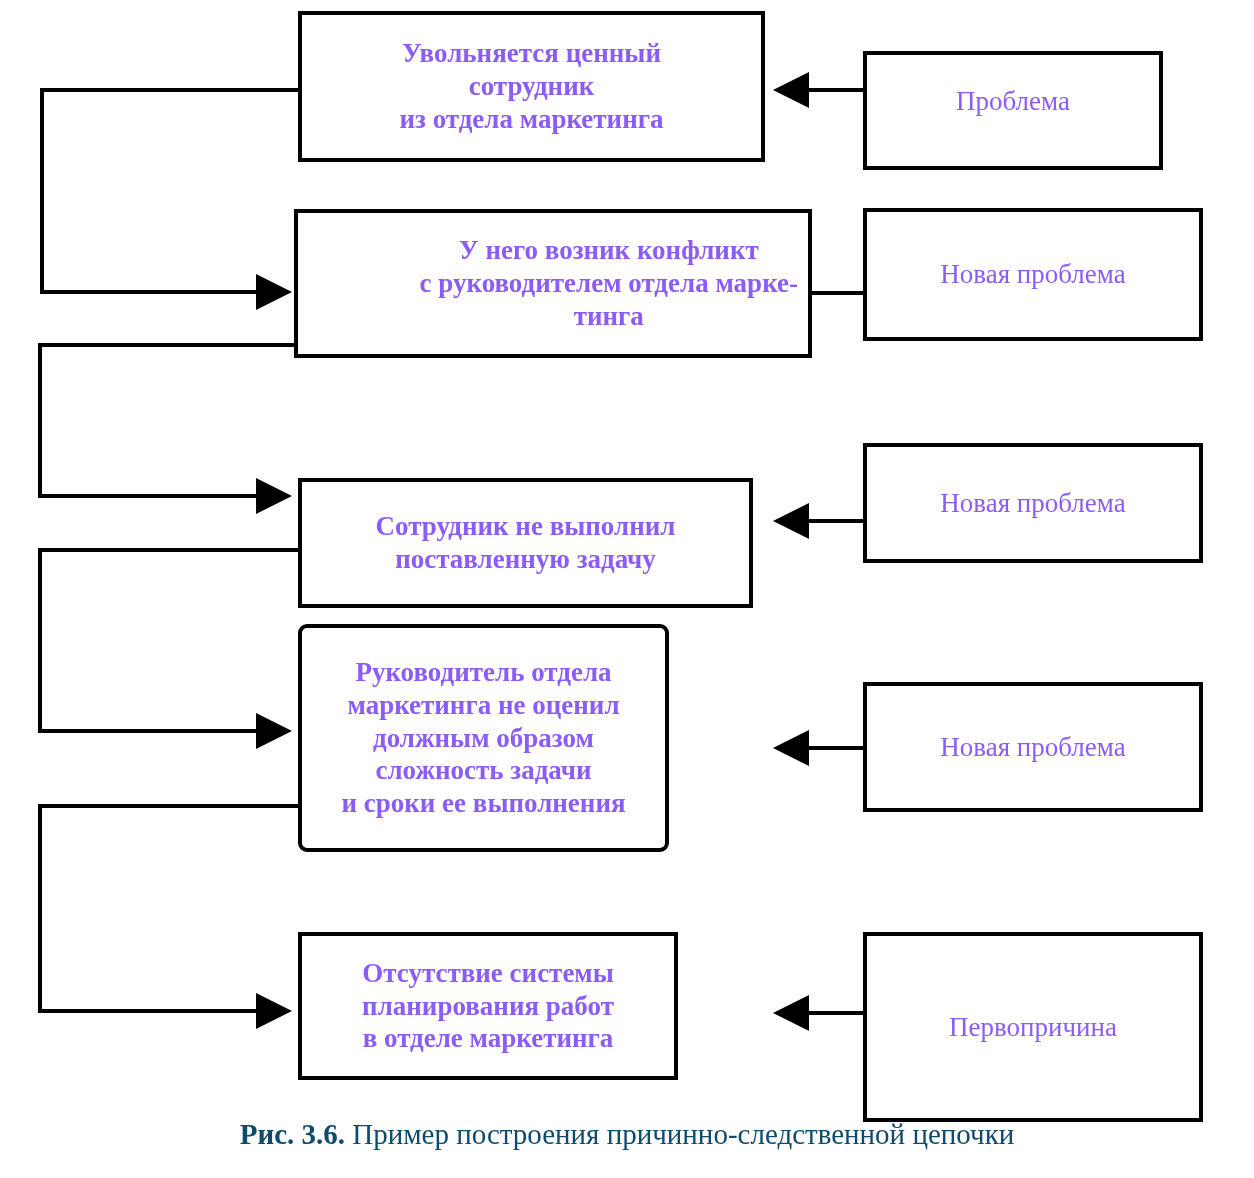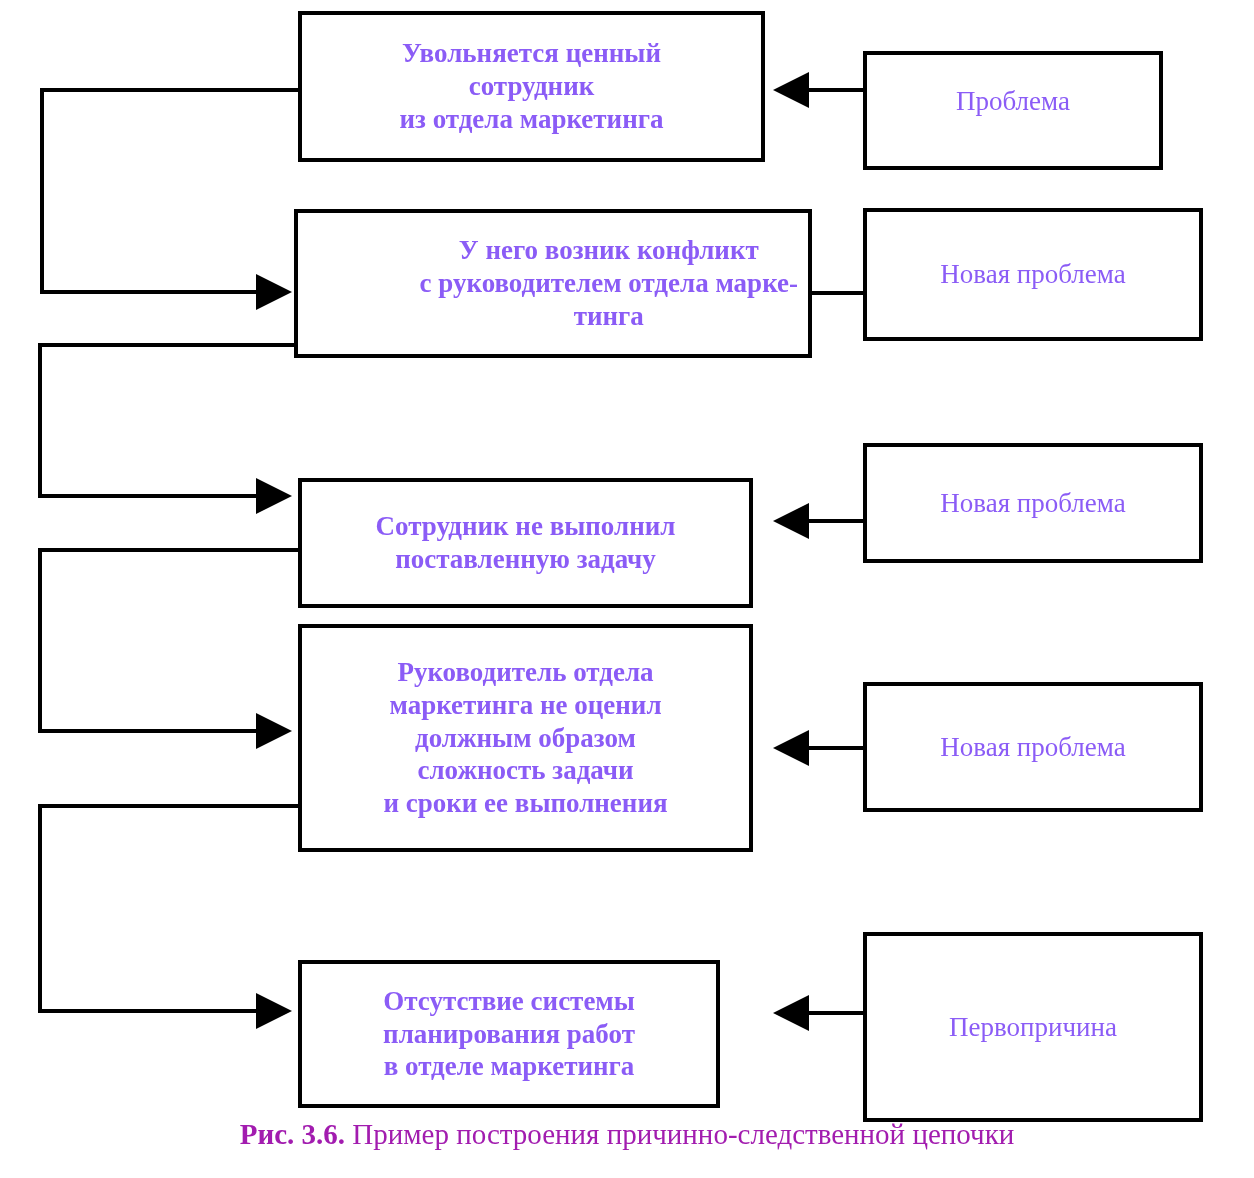--- a/index.html
+++ b/index.html
@@ -54,21 +54,21 @@
     pointer-events: none;
   }
   #caption {
     position: absolute;
     left: 0;
     top: 1118px;
     width: 1254px;
     text-align: center;
     font-family: "Liberation Serif", "DejaVu Serif", serif;
     font-size: 29px;
-    color: #a21caf;
+    color: #0c4a6e;
     z-index: 4;
   }
   #caption .cap-num {
     font-weight: bold;
   }
 </style>
 </head>
 <body>
 
 <div id="page">
@@ -111,29 +111,29 @@
     <span class="node-text">У него возник конфликт
 с руководителем отдела марке-
 тинга</span>
   </div>
 
   <div class="node-box" style="left:298px; top:442px; width:455px; height:130px;margin-top:36px;">
     <span class="node-text">Сотрудник не выполнил
 поставленную задачу</span>
   </div>
 
-  <div class="node-box" style="left:298px; top:624px; width:455px; height:228px;">
+  <div class="node-box" style="left:298px; top:624px; width:371px; height:228px;border-radius:9px;">
     <span class="node-text">Руководитель отдела
 маркетинга не оценил
 должным образом
 сложность задачи
 и сроки ее выполнения</span>
   </div>
 
-  <div class="node-box" style="left:298px; top:932px; width:422px; height:148px;margin-top:28px;">
+  <div class="node-box" style="left:298px; top:932px; width:380px; height:148px;">
     <span class="node-text">Отсутствие системы
 планирования работ
 в отделе маркетинга</span>
   </div>
 
   <div class="node-box label-box align-upper" style="left:863px; top:11px; width:300px; height:119px;margin-top:40px;">
     <span class="node-text">Проблема</span>
   </div>
 
   <div class="node-box label-box" style="left:863px; top:208px; width:340px; height:133px;">

